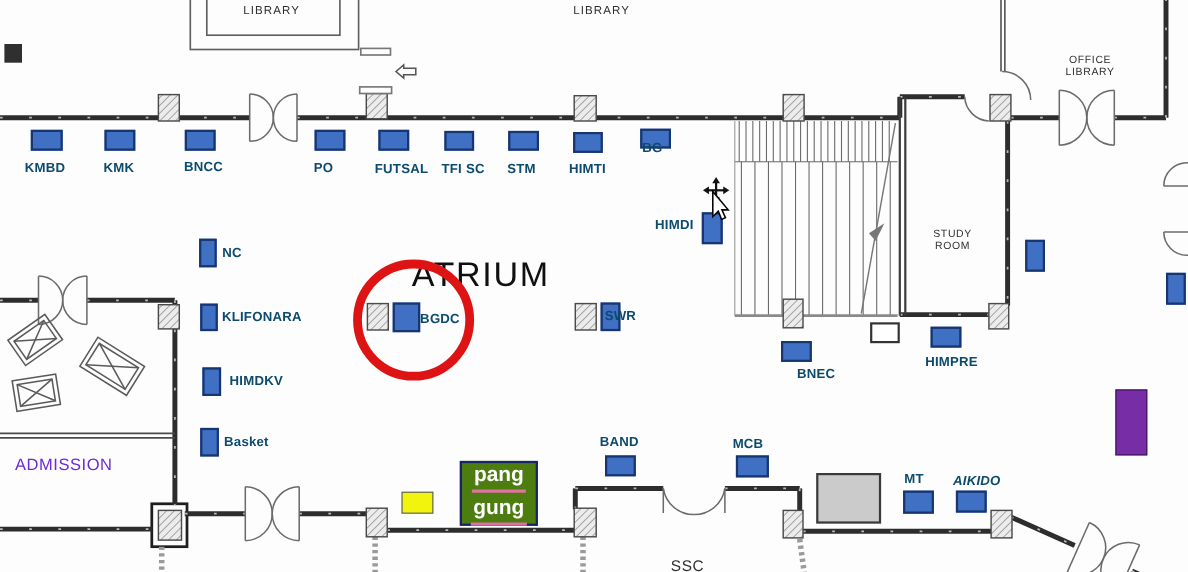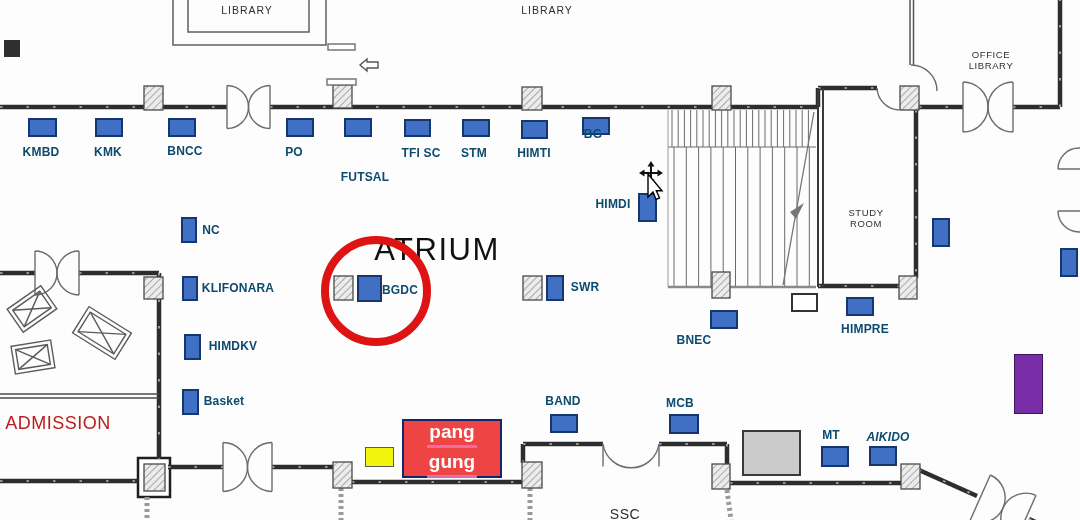--- a/index.html
+++ b/index.html
@@ -36,21 +36,21 @@
   <div id="overlay">
       <div class="booth" style="left: 28px; top: 118px; width: 29px; height: 19px; background: rgb(64, 112, 196); border-color: rgb(23, 53, 110);"></div>
       <div class="blabel" style="left: 41px; top: 152px;">KMBD</div>
       <div class="booth" style="left: 95px; top: 118px; width: 28px; height: 19px; background: rgb(64, 112, 196); border-color: rgb(23, 53, 110);"></div>
       <div class="blabel" style="left: 108px; top: 152px; text-align: center;">KMK</div>
       <div class="booth" style="left: 168px; top: 118px; width: 28px; height: 19px; background: rgb(64, 112, 196); border-color: rgb(23, 53, 110);"></div>
       <div class="blabel" style="left: 185px; top: 151px;">BNCC</div>
       <div class="booth" style="left: 286px; top: 118px; width: 28px; height: 19px; background: rgb(64, 112, 196); border-color: rgb(23, 53, 110);"></div>
       <div class="blabel" style="left: 294px; top: 152px;">PO</div>
       <div class="booth" style="left: 344px; top: 118px; width: 28px; height: 19px; background: rgb(64, 112, 196); border-color: rgb(23, 53, 110);"></div>
-      <div class="blabel" style="left: 365px; top: 153px; margin-top: 24px;">FUTSAL</div>
+      <div class="blabel" style="left: 365px; top: 153px;">FUTSAL</div>
       <div class="booth" style="left: 404px; top: 119px; width: 27px; height: 18px; background: rgb(64, 112, 196); border-color: rgb(23, 53, 110);"></div>
       <div class="blabel" style="left: 421px; top: 153px;">TFI SC</div>
       <div class="booth" style="left: 462px; top: 119px; width: 28px; height: 18px; background: rgb(64, 112, 196); border-color: rgb(23, 53, 110);"></div>
       <div class="blabel" style="left: 474px; top: 153px;">STM</div>
       <div class="booth" style="left: 521px; top: 120px; width: 27px; height: 19px; background: rgb(64, 112, 196); border-color: rgb(23, 53, 110);"></div>
       <div class="blabel" style="left: 534px; top: 153px;">HIMTI</div>
       <div class="booth" style="left: 582px; top: 117px; width: 28px; height: 18px; background: rgb(64, 112, 196); border-color: rgb(23, 53, 110);"></div>
       <div class="blabel" style="left: 593px; top: 134px;">BG</div>
       <div class="booth" style="left: 638px; top: 193px; width: 19px; height: 29px; background: rgb(64, 112, 196); border-color: rgb(23, 53, 110);"></div>
       <div class="blabel" style="left: 613px; top: 204px;">HIMDI</div>
@@ -58,62 +58,62 @@
       <div class="blabel" style="left: 211px; top: 230px;">NC</div>
       <div class="booth" style="left: 182px; top: 276px; width: 16px; height: 25px; background: rgb(64, 112, 196); border-color: rgb(23, 53, 110);"></div>
       <div class="blabel" style="left: 238px; top: 288px;">KLIFONARA</div>
       <div class="booth" style="left: 184px; top: 334px; width: 17px; height: 26px; background: rgb(64, 112, 196); border-color: rgb(23, 53, 110);"></div>
       <div class="blabel" style="left: 233px; top: 346px;">HIMDKV</div>
       <div class="booth" style="left: 182px; top: 389px; width: 17px; height: 26px; background: rgb(64, 112, 196); border-color: rgb(23, 53, 110);"></div>
       <div class="blabel" style="left: 224px; top: 401px;">Basket</div>
       <div class="booth" style="left: 357px; top: 275px; width: 25px; height: 27px; background: rgb(64, 112, 196); border-color: rgb(23, 53, 110);"></div>
       <div class="blabel" style="left: 400px; top: 290px;">BGDC</div>
       <div class="booth" style="left: 546px; top: 275px; width: 18px; height: 26px; background: rgb(64, 112, 196); border-color: rgb(23, 53, 110);"></div>
-      <div class="blabel" style="left: 585px; top: 287px;">SWR</div>
+      <div class="blabel" style="left: 564px; top: 287px;">SWR</div>
       <div class="booth" style="left: 710px; top: 310px; width: 28px; height: 19px; background: rgb(64, 112, 196); border-color: rgb(23, 53, 110);"></div>
-      <div class="blabel" style="left: 694px; top: 340px;">BNEC</div>
+      <div class="blabel" style="left: 742px; top: 340px;">BNEC</div>
       <div class="booth" style="left: 846px; top: 297px; width: 28px; height: 19px; background: rgb(64, 112, 196); border-color: rgb(23, 53, 110);"></div>
       <div class="blabel" style="left: 865px; top: 329px;">HIMPRE</div>
       <div class="booth" style="left: 550px; top: 414px; width: 28px; height: 19px; background: rgb(64, 112, 196); border-color: rgb(23, 53, 110);"></div>
       <div class="blabel" style="left: 563px; top: 401px;">BAND</div>
       <div class="booth" style="left: 669px; top: 414px; width: 30px; height: 20px; background: rgb(64, 112, 196); border-color: rgb(23, 53, 110);"></div>
       <div class="blabel" style="left: 680px; top: 403px;">MCB</div>
       <div class="booth" style="left: 821px; top: 446px; width: 28px; height: 21px; background: rgb(64, 112, 196); border-color: rgb(23, 53, 110);"></div>
       <div class="blabel" style="left: 831px; top: 435px;">MT</div>
       <div class="booth" style="left: 869px; top: 446px; width: 28px; height: 20px; background: rgb(64, 112, 196); border-color: rgb(23, 53, 110);"></div>
       <div class="blabel" style="left: 888px; top: 437px; font-style: italic;">AIKIDO</div>
       <div class="booth" style="left: 932px; top: 218px; width: 18px; height: 29px; background: rgb(64, 112, 196); border-color: rgb(23, 53, 110);"></div>
       <div class="booth" style="left: 1060px; top: 248px; width: 18px; height: 29px; background: rgb(64, 112, 196); border-color: rgb(23, 53, 110);"></div>
       <div class="sbox" style="left: 365px; top: 447px; width: 29px; height: 20px; background: rgb(243, 244, 14); border: 1.5px solid rgb(90, 90, 90);"></div>
       <div class="sbox" style="left: 1014px; top: 354px; width: 29px; height: 60px; background: rgb(119, 45, 166); border: 1.5px solid rgb(65, 18, 95);"></div>
       <div class="sbox" style="left: 742px; top: 430px; width: 59px; height: 46px; background: rgb(203, 203, 203); border: 2px solid rgb(58, 58, 58);"></div>
       <div class="sbox" style="left: 791px; top: 293px; width: 27px; height: 19px; background: rgb(255, 255, 255); border: 2px solid rgb(51, 51, 51);"></div>
       <div class="sbox" style="left: 4px; top: 40px; width: 16px; height: 17px; background: rgb(47, 47, 47); border: none;"></div>
-      <div class="pang" style="left: 402px; top: 419px; width: 100px; height: 59px; background: #ef4444; border: 2.5px solid rgb(21, 36, 107);">
+      <div class="pang" style="left: 418px; top: 419px; width: 71px; height: 59px; background: #4d7c0f; border: 2.5px solid rgb(21, 36, 107);">
         <span class="pword">pang</span>
         <span class="pword">gung</span>
       </div>
       <div class="room-label" style="left: 247px; top: 10px; font-size: 10.5px; font-weight: normal; letter-spacing: 1px; color: rgb(46, 46, 46);">
         <span>LIBRARY</span>
       </div>
       <div class="room-label" style="left: 547px; top: 10px; font-size: 10.5px; font-weight: normal; letter-spacing: 1px; color: rgb(46, 46, 46);">
         <span>LIBRARY</span>
       </div>
       <div class="room-label" style="left: 991px; top: 41px; font-size: 9.5px; font-weight: normal; letter-spacing: 0.6px; color: rgb(46, 46, 46); margin-top: 20px;">
         <span>OFFICE</span>
         <span>LIBRARY</span>
       </div>
       <div class="room-label" style="left: 866px; top: 192px; font-size: 9.5px; font-weight: normal; letter-spacing: 0.6px; color: rgb(46, 46, 46); margin-top: 27px;">
         <span>STUDY</span>
         <span>ROOM</span>
       </div>
       <div class="room-label" style="left: 437px; top: 250px; font-size: 31px; font-weight: 400; letter-spacing: 1.5px; color: rgb(16, 16, 16);">
         <span>ATRIUM</span>
       </div>
-      <div class="room-label" style="left: 58px; top: 423px; font-size: 18px; font-weight: normal; letter-spacing: 0.5px; color: #b91c1c;">
+      <div class="room-label" style="left: 58px; top: 423px; font-size: 15px; font-weight: normal; letter-spacing: 0.5px; color: #6d28d9;">
         <span>ADMISSION</span>
       </div>
       <div class="room-label" style="left: 625px; top: 514px; font-size: 14px; font-weight: normal; letter-spacing: 0.5px; color: rgb(46, 46, 46);">
         <span>SSC</span>
       </div>
     </div>
   <svg id="plan-svg" viewBox="0 0 1080 520" width="1080" height="520">
       <defs>
         <pattern id="hatch" width="5" height="5" patternUnits="userSpaceOnUse" patternTransform="rotate(45)">
           <rect x="0" y="0" width="5" height="5" fill="#ececec"></rect>

